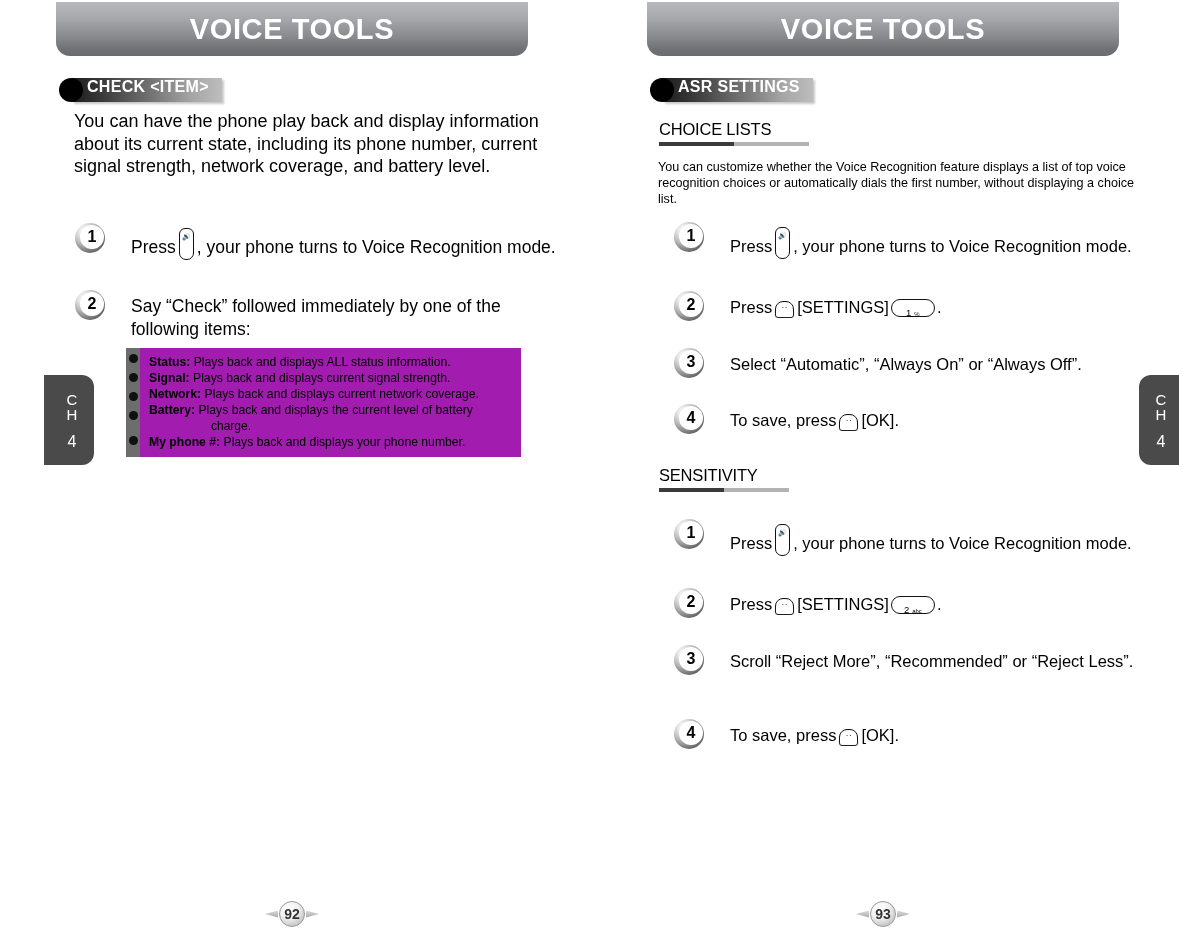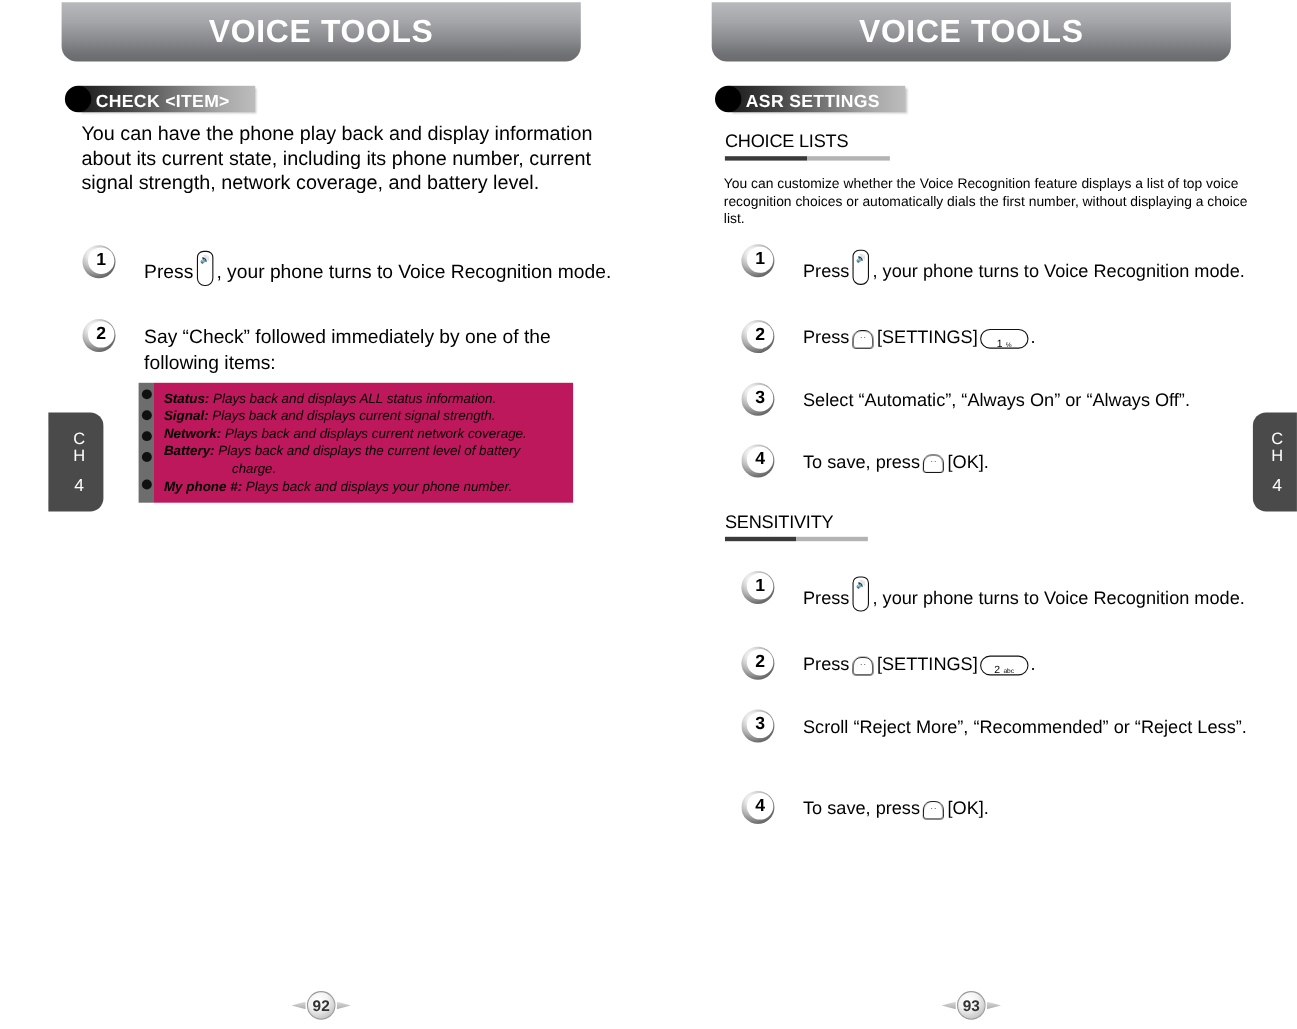--- a/index.html
+++ b/index.html
@@ -58,25 +58,25 @@
     width: 24px;
     height: 24px;
     border-radius: 50%;
     background: #000000;
     flex: 0 0 auto;
     z-index: 2;
   }
   .badge-bar {
     margin-left: -11px;
     height: 24px;
-    padding: 0 23px 0 15px;
+    padding: 0 13px 0 15px;
     background: linear-gradient(to right,
         #1c1c1c 0%, #3d3d3d 22%, #777777 55%, #a6a6a6 80%, #bdbdbd 100%);
     display: flex;
-    align-items: flex-end;
+    align-items: flex-start;
     box-shadow: 2px 2px 2px rgba(0,0,0,0.22);
   }
   .badge-label {
     color: #ffffff;
     font-size: 16px;
     font-weight: bold;
     letter-spacing: 0.3px;
     white-space: nowrap;
   }
 
@@ -252,24 +252,23 @@
     padding-top: 6px;
   }
   .infobox-bullets .bul {
     width: 9px;
     height: 9px;
     border-radius: 50%;
     background: #101010;
     margin: 0 auto 10px auto;
   }
   .infobox-body {
-    background: #be185d;
+    background: #a21caf;
     padding: 6px 10px 7px 9px;
     width: 362px;
-    font-style: italic;
   }
   .infobox-line {
     font-size: 12.2px;
     line-height: 16px;
     white-space: nowrap;
   }
   .infobox-line b { font-weight: bold; }
   .infobox-cont {
     font-size: 12px;
     line-height: 16px;

